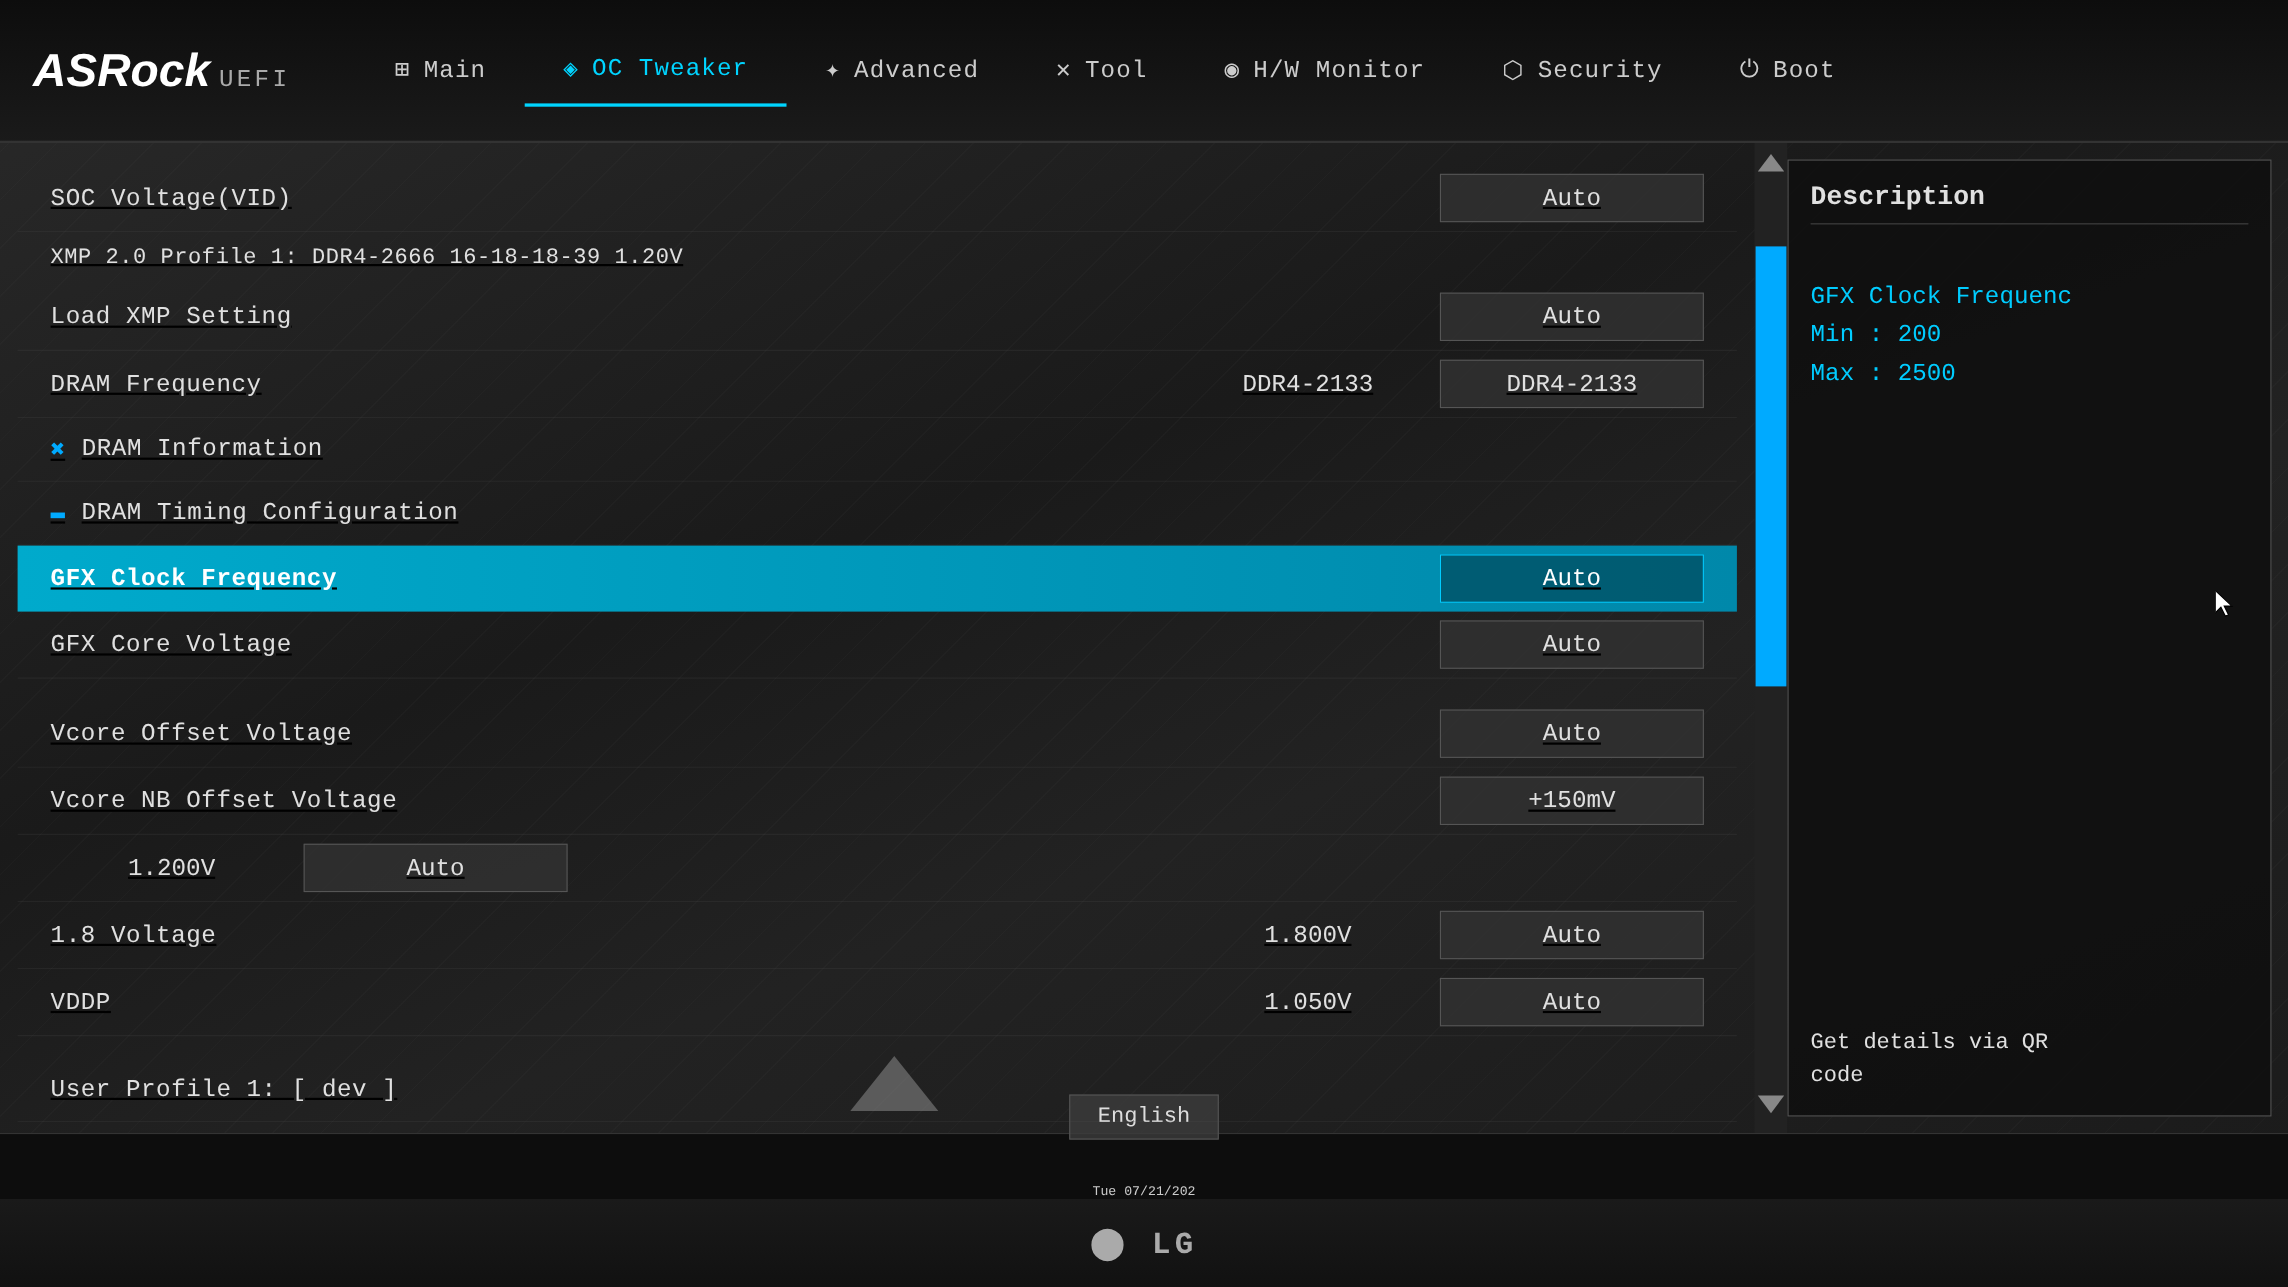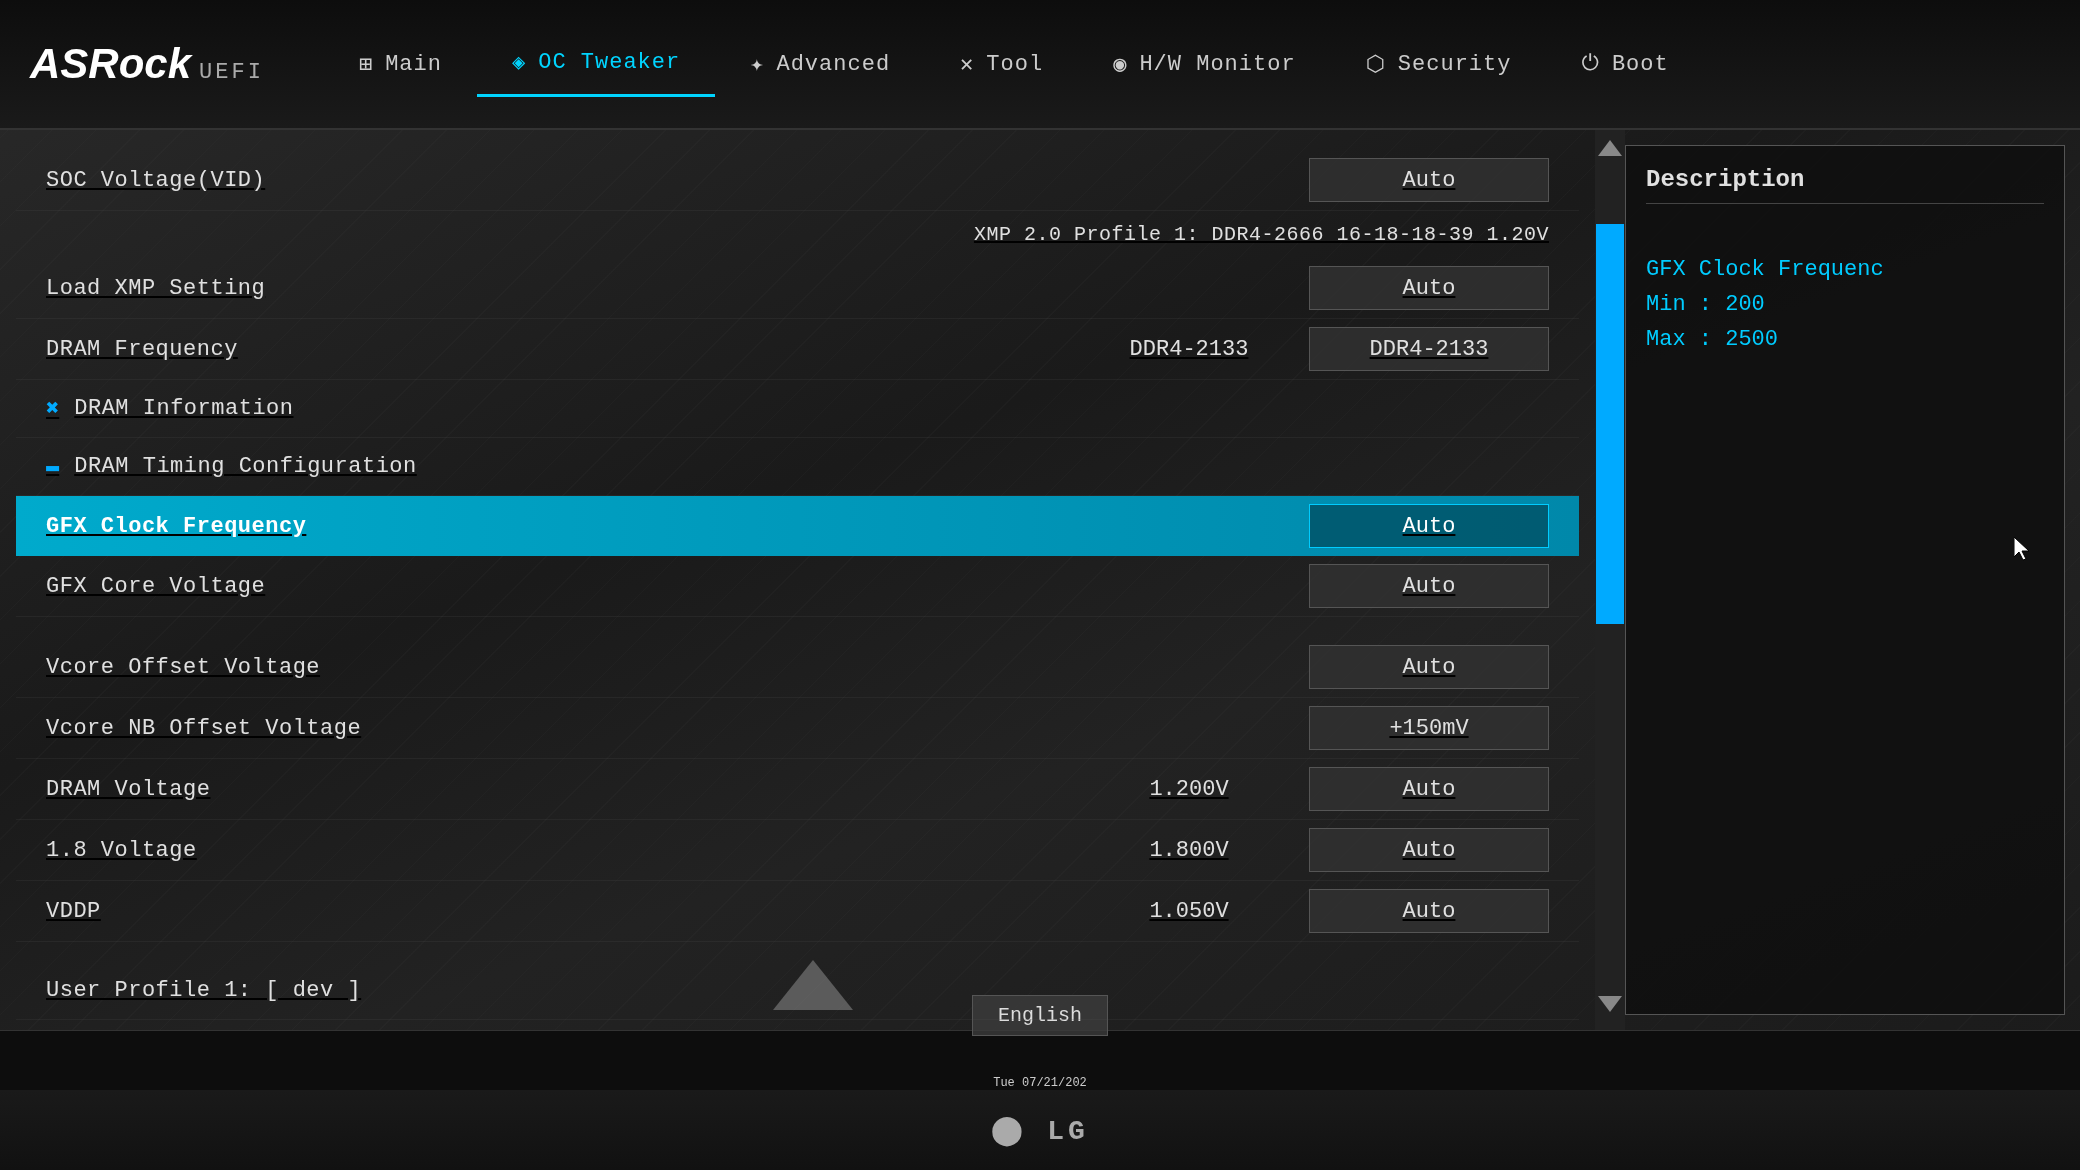--- a/index.html
+++ b/index.html
@@ -250,21 +250,20 @@
     .setting-icon {
       margin-right: 15px;
     }
 
     .xmp-info-row {
       color: #e0e0e0;
       font-size: 20px;
       padding: 12px 30px;
       font-family: 'Courier New', Courier, monospace;
       letter-spacing: 0.5px;
-      text-align: right;
     }
 
     
     .description-panel {
       width: 440px;
       background: rgba(15,15,15,0.9);
       border: 1px solid #555;
       margin: 15px 15px 15px 0;
       padding: 20px;
       display: flex;
@@ -436,21 +435,20 @@
           <div class="setting-label">Vcore Offset Voltage</div>
           <div class="setting-value-box">Auto</div>
         </div>
 
         <div class="setting-row">
           <div class="setting-label">Vcore NB Offset Voltage</div>
           <div class="setting-value-box">+150mV</div>
         </div>
 
         <div class="setting-row">
-          <div class="setting-label">DRAM Voltage</div>
           <div class="setting-value-left">1.200V</div>
           <div class="setting-value-box">Auto</div>
         </div>
 
         <div class="setting-row">
           <div class="setting-label">1.8 Voltage</div>
           <div class="setting-value-left">1.800V</div>
           <div class="setting-value-box">Auto</div>
         </div>
 
@@ -487,20 +485,23 @@
         <span>Min : 200</span><br>
         <span>Max : 2500</span>
       </div>
 
       <div style="position:absolute; right:30px; top:45%; width:20px; height:20px;">
         <svg width="20" height="24" viewBox="0 0 20 24">
           <path d="M0,0 L0,20 L5,15 L9,23 L12,22 L8,14 L15,14 Z" fill="white" stroke="black" stroke-width="1"></path>
         </svg>
       </div>
 
+      <div class="description-footer">
+        <span>Get details via QR<br>code</span>
+      </div>
     </div>
 
   </div>
 
   <div class="status-bar">
     <div class="status-item">
       <span>English</span>
     </div>
     <div class="status-datetime">Tue 07/21/202</div>
   </div>

